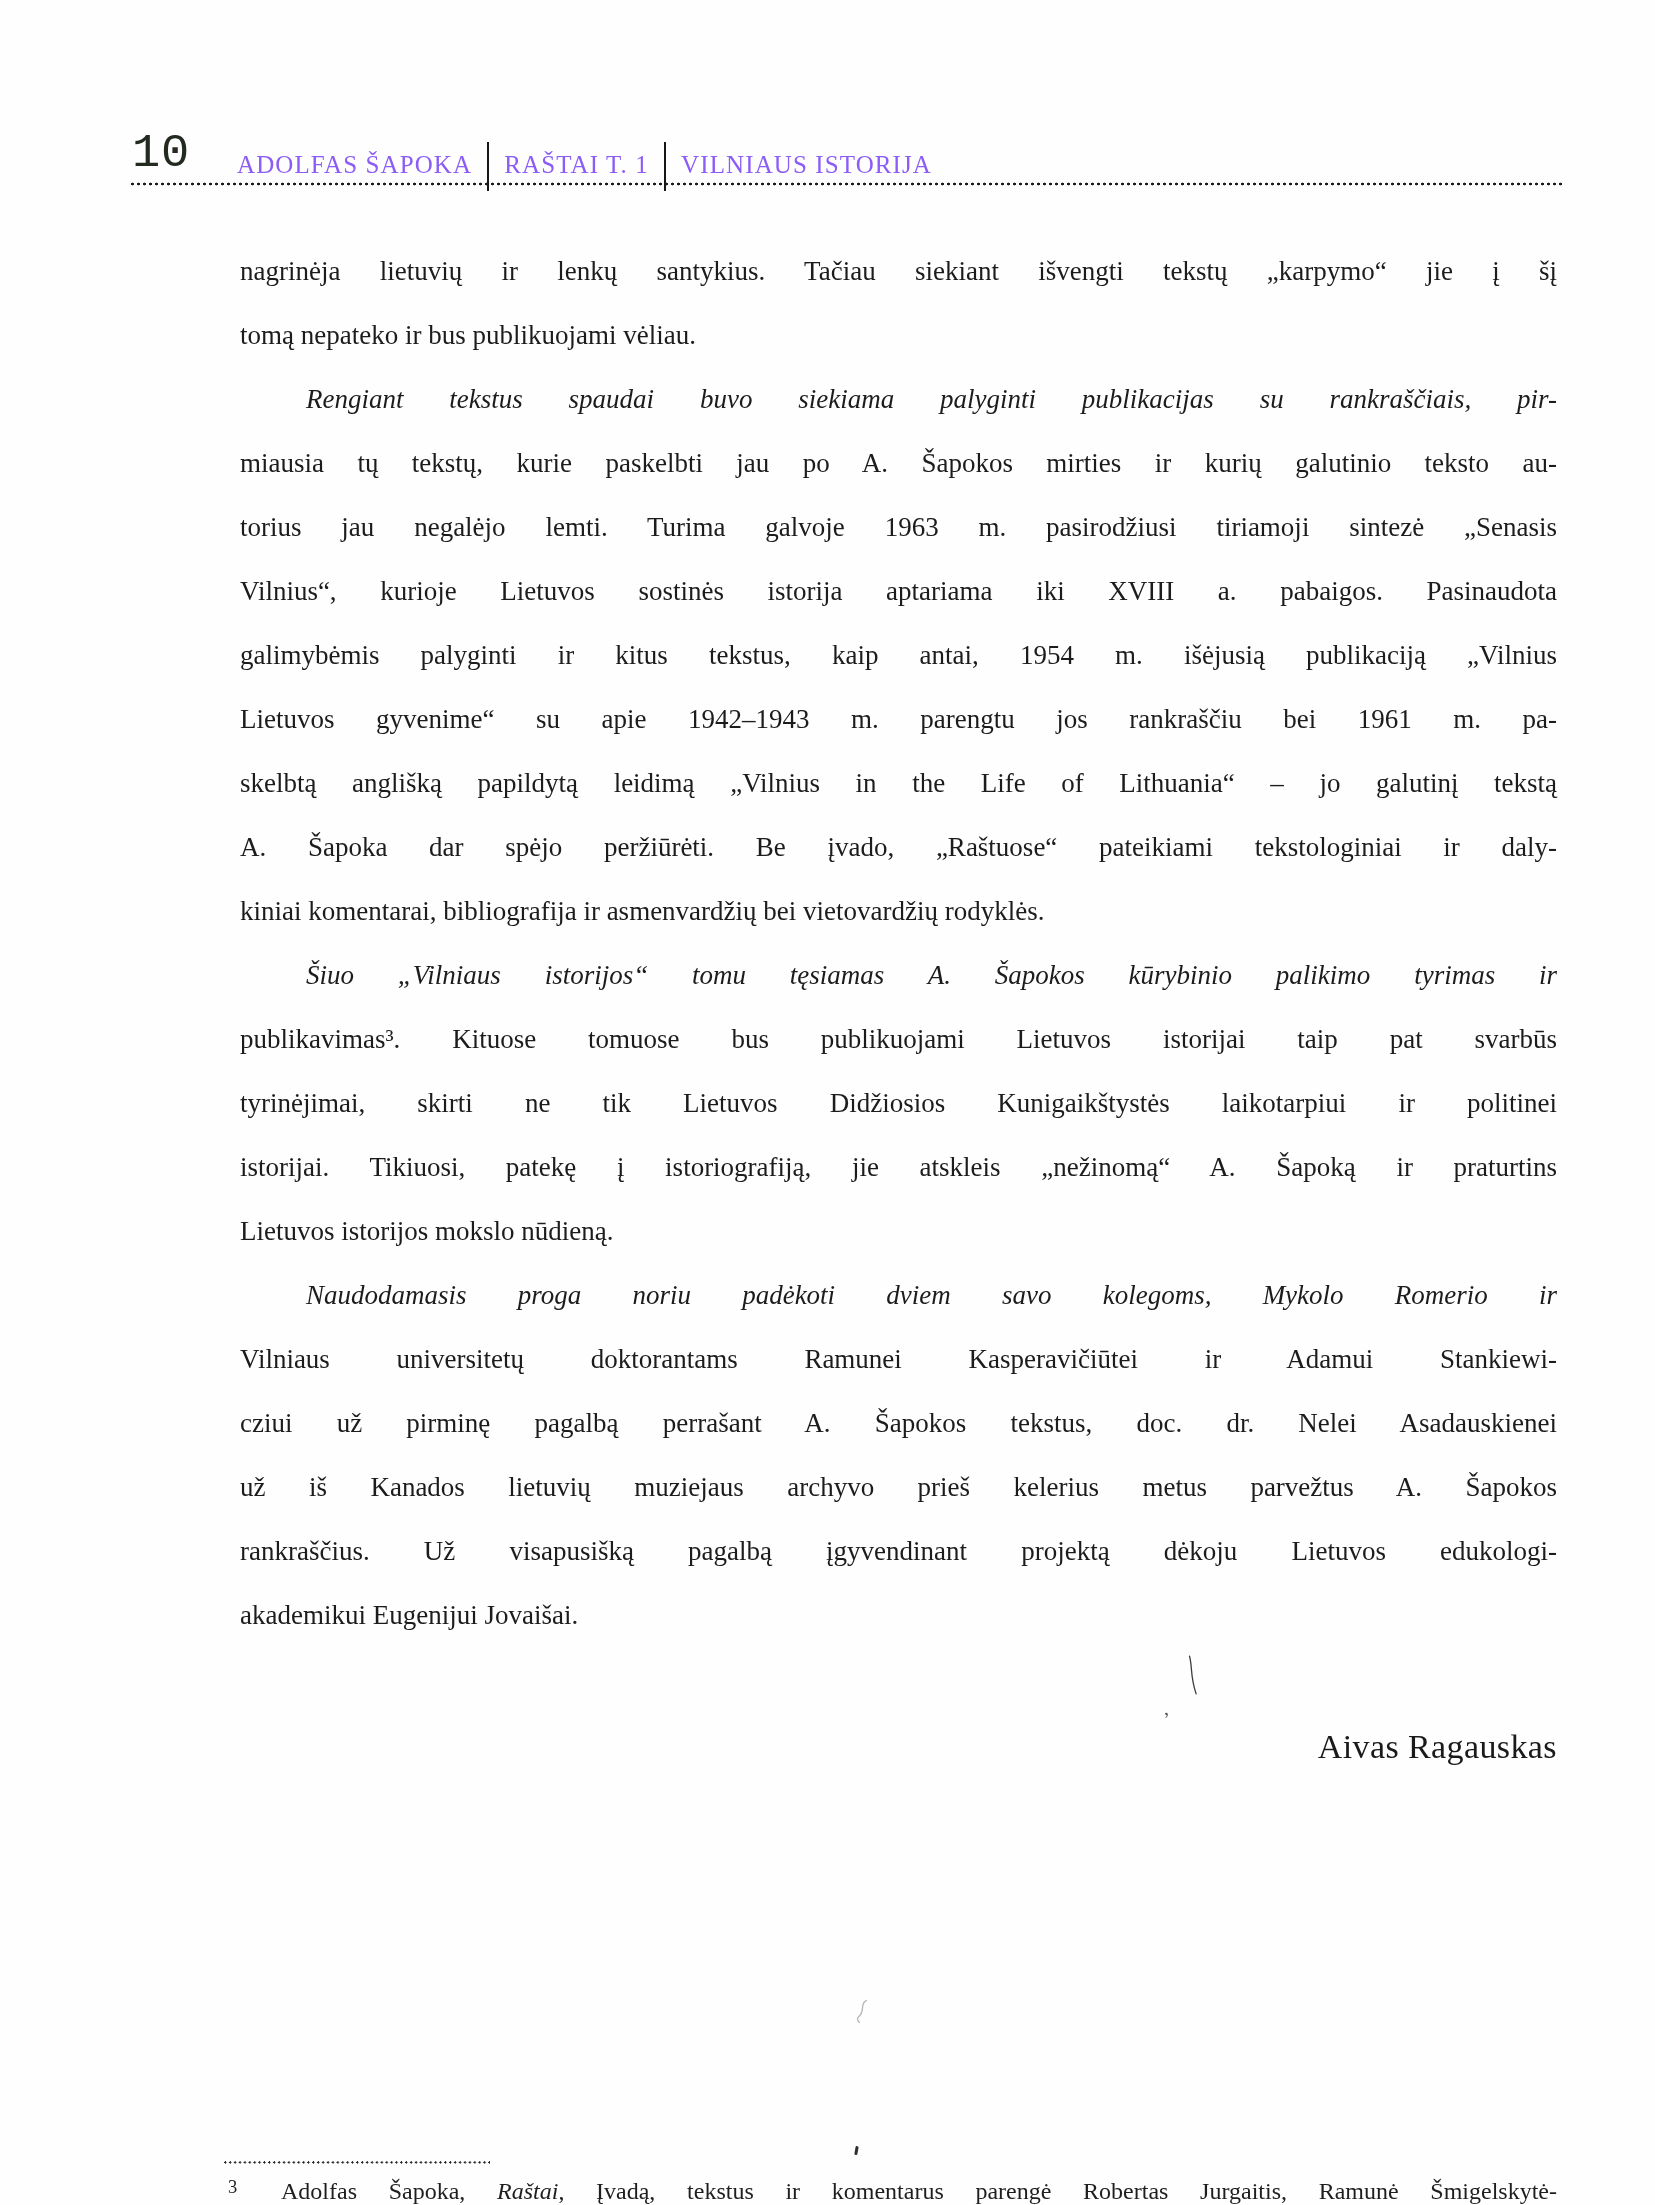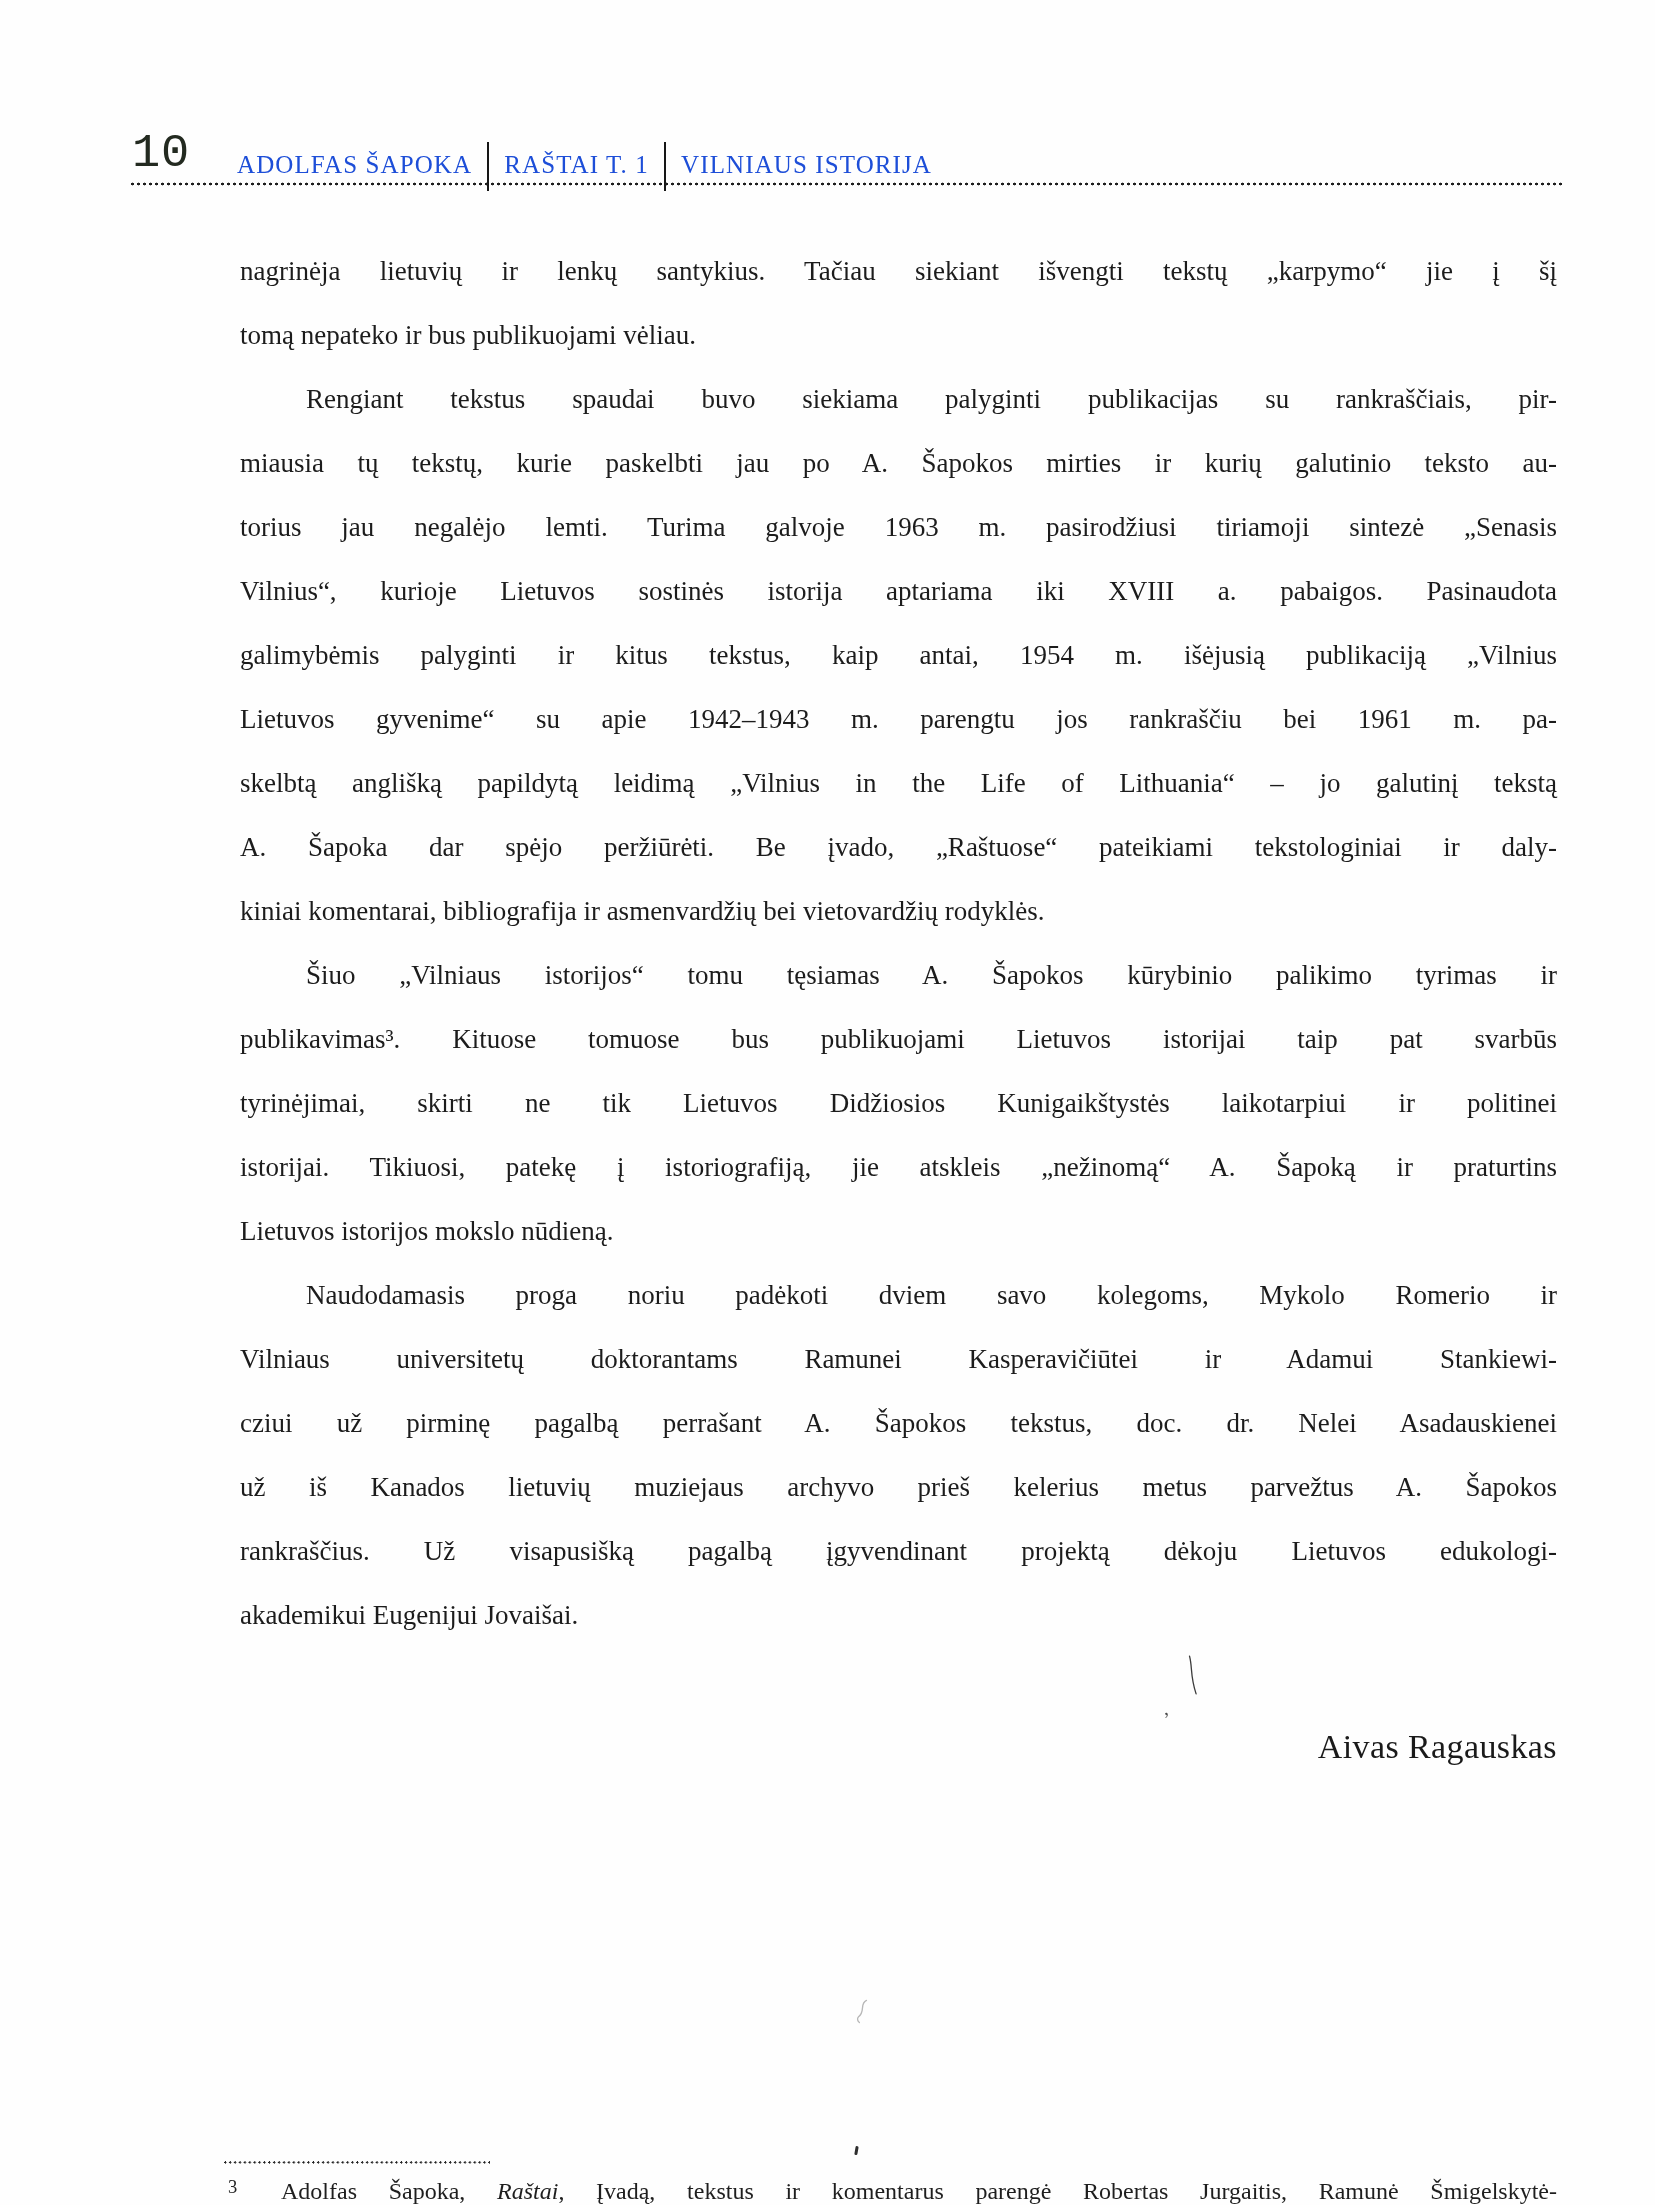--- a/index.html
+++ b/index.html
@@ -27,21 +27,21 @@
   }
 
   .header-title {
     position: absolute;
     left: 237px;
     top: 142px;
     font-size: 25px;
     line-height: 31px;
     letter-spacing: 1.1px;
     white-space: nowrap;
-    color: #1d4ed8;
+    color: #8b5cf6;
   }
 
   .header-bar {
     display: inline-block;
     width: 2.2px;
     height: 49px;
     background: #161616;
     margin: 0 15px;
     vertical-align: -18.5px;
   }
@@ -61,21 +61,21 @@
   .body-text {
     position: absolute;
     left: 240px;
     top: 239px;
     width: 1317px;
     font-size: 27px;
     line-height: 64px;
   }
   .line { text-align: justify; text-align-last: justify; }
   .line.left { text-align: center; text-align-last: left; }
-  .line.indent { text-indent: 66px; }
+  .line.indent { text-indent: 66px; font-style: italic; }
 
   
   .signature {
     position: absolute;
     right: 99px;
     top: 1727px;
     font-size: 34px;
     line-height: 1.2;
     letter-spacing: 0.4px;
     color: #1a1a1a;

